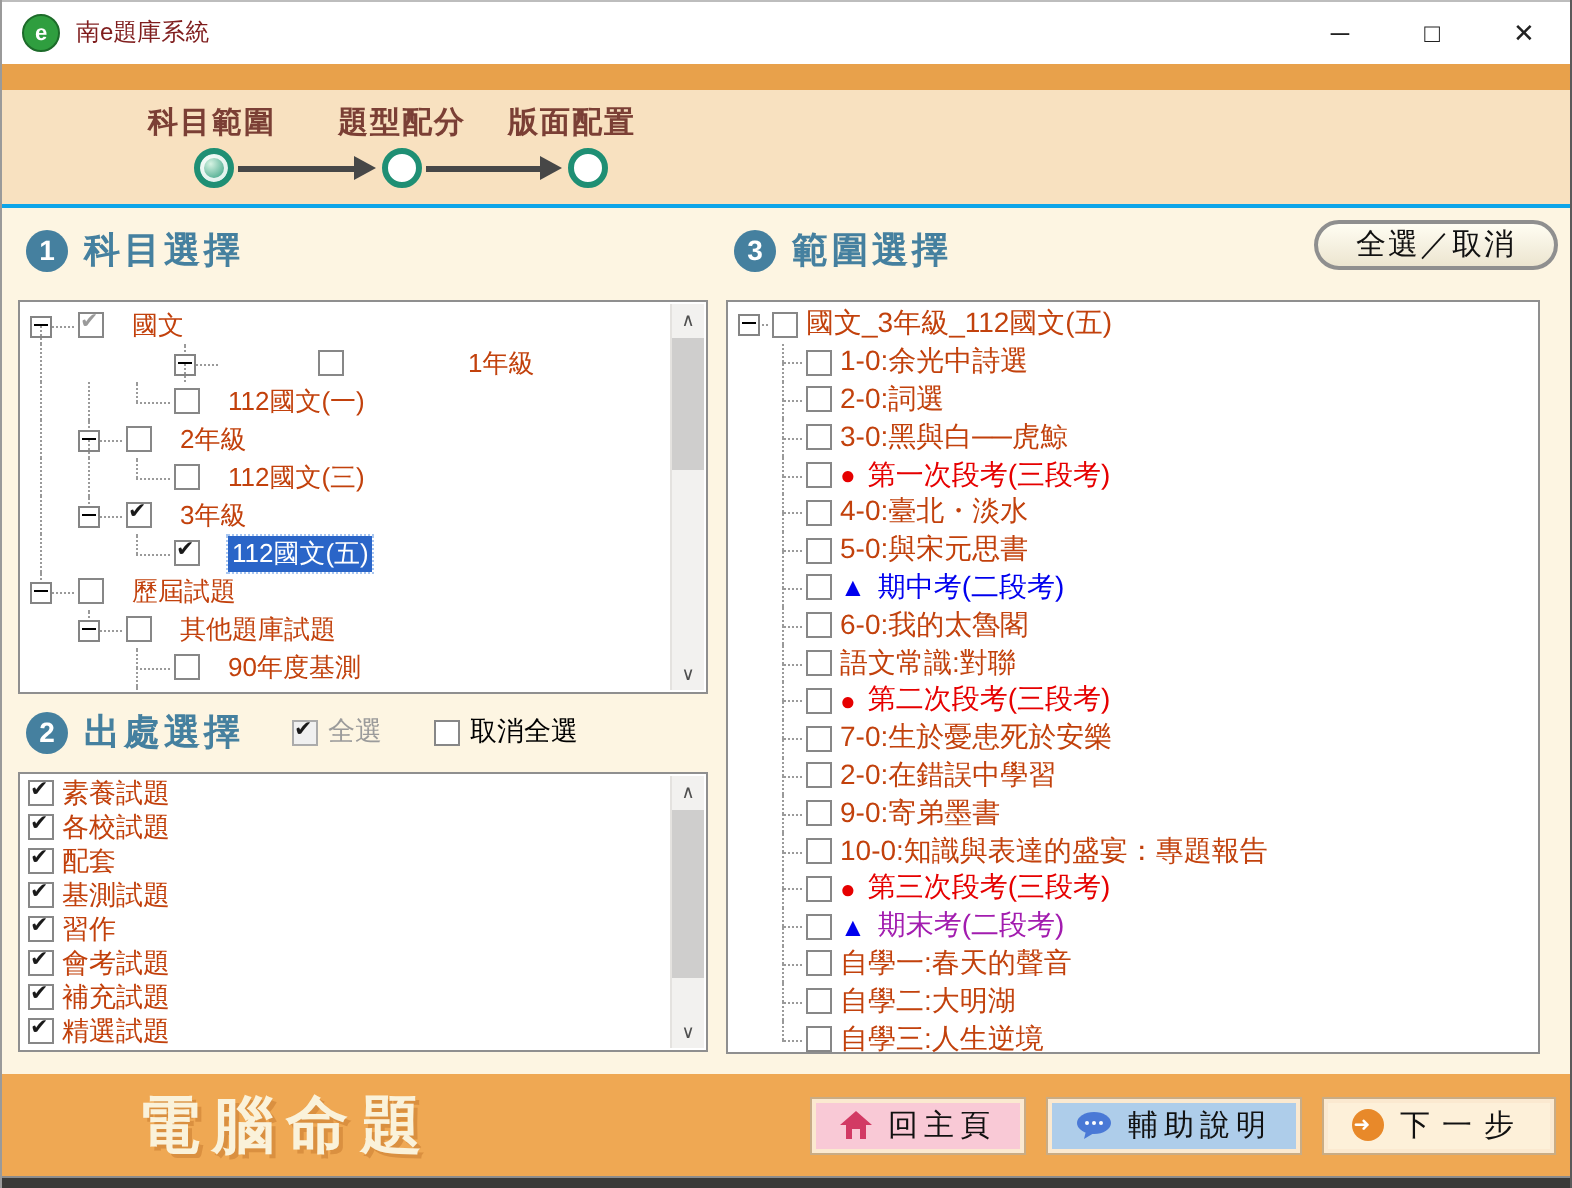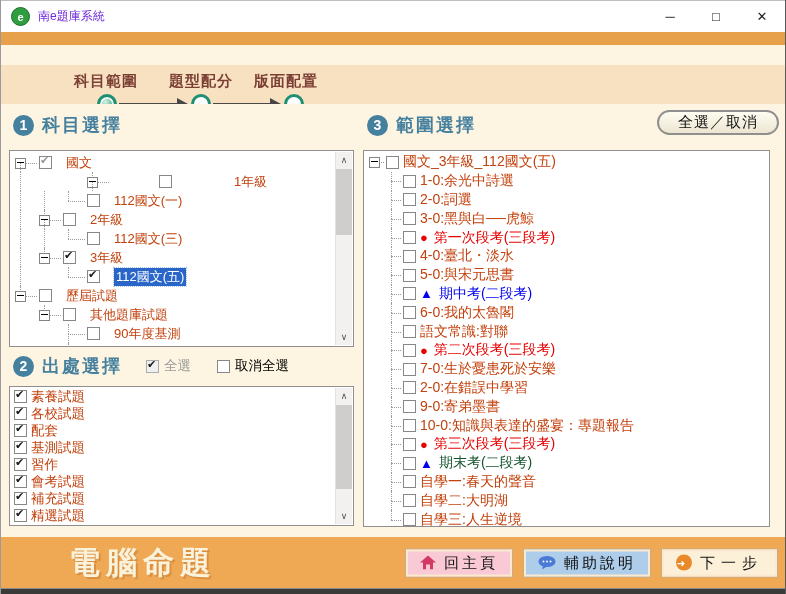--- a/index.html
+++ b/index.html
@@ -6,27 +6,27 @@
   body{
     width:786px;height:594px;overflow:hidden;position:relative;
     font-family:"Liberation Sans","DejaVu Sans",sans-serif;
     background:#fdf5e2;
   }
   .window{position:absolute;inset:0;border-left:1px solid #9a9a9a;border-right:1px solid #5a5a5a;box-sizing:border-box;}
 
   
   .titlebar{position:absolute;top:0;left:0;right:0;height:32px;background:#ffffff;display:flex;align-items:center;border-top:1px solid #bdbdbd;box-sizing:border-box;}
   .app-icon{width:17px;height:17px;margin-left:10px;border-radius:50%;background:#2f9e3f;border:1px solid #1d6b2a;color:#fff;font-size:11px;font-weight:bold;display:flex;align-items:center;justify-content:center;}
-  .win-title{margin-left:8px;font-size:12px;color:#6d28d9;}
+  .win-title{margin-left:8px;font-size:12px;color:#7f1d1d;}
   .win-controls{margin-left:auto;display:flex;height:100%;}
   .win-btn{width:46px;height:100%;display:flex;align-items:center;justify-content:center;font-size:13px;color:#222;}
 
   
   .top-strip{position:absolute;top:32px;left:0;right:0;height:13px;background:#e8a14b;}
-  .steps{position:absolute;top:45px;left:0;right:0;height:59px;background:#f8e1c0;border-bottom:4px solid #0ea5e9;box-sizing:border-box;margin-top:20px;}
+  .steps{position:absolute;top:45px;left:0;right:0;height:59px;background:#f8e1c0;border-bottom:2px solid #0ea5e9;box-sizing:border-box;}
   .step-label{position:absolute;top:7px;font-size:15px;font-weight:bold;color:#7b3f35;letter-spacing:1px;}
   .scircle{position:absolute;top:29px;width:14px;height:14px;border:3px solid #1f8f74;border-radius:50%;background:#fff;box-sizing:content-box;}
   .scircle.active{background:radial-gradient(circle at 38% 35%, #d6f3e3 0%, #3aa284 75%);box-shadow:inset 0 0 0 2px rgba(255,255,255,.85);}
   .arrow{position:absolute;top:38px;height:3px;background:#474747;}
   .arrow::after{content:"";position:absolute;right:-11px;top:-5px;border-left:11px solid #474747;border-top:6px solid transparent;border-bottom:6px solid transparent;}
 
   
   .main{position:absolute;top:104px;left:0;right:0;height:433px;background:#fdf5e2;}
   .panel-head{position:absolute;display:flex;align-items:center;gap:8px;}
   .pnum{width:21px;height:21px;border-radius:50%;background:#45809f;color:#fff;font-size:14px;font-weight:bold;display:flex;align-items:center;justify-content:center;flex:none;}
@@ -422,21 +422,21 @@
             <span class="mark" style="color: rgb(230, 0, 0);">●</span>
             <span class="lbl" style="color: rgb(230, 0, 0);">第三次段考(三段考)</span>
           </div>
           <div class="trow" style="height: 18.8px;">
             <div class="cell"></div>
             <div class="cell h t b">
               <div class="hline"></div>
             </div>
             <div class="cb "></div>
             <span class="mark" style="color: rgb(0, 0, 238);">▲</span>
-            <span class="lbl" style="color: #14532d;">期末考(二段考)</span>
+            <span class="lbl" style="color: #a21caf;">期末考(二段考)</span>
           </div>
           <div class="trow" style="height: 18.8px;">
             <div class="cell"></div>
             <div class="cell h t b">
               <div class="hline"></div>
             </div>
             <div class="cb "></div>
             <span class="lbl">自學一:春天的聲音</span>
           </div>
           <div class="trow" style="height: 18.8px;">

